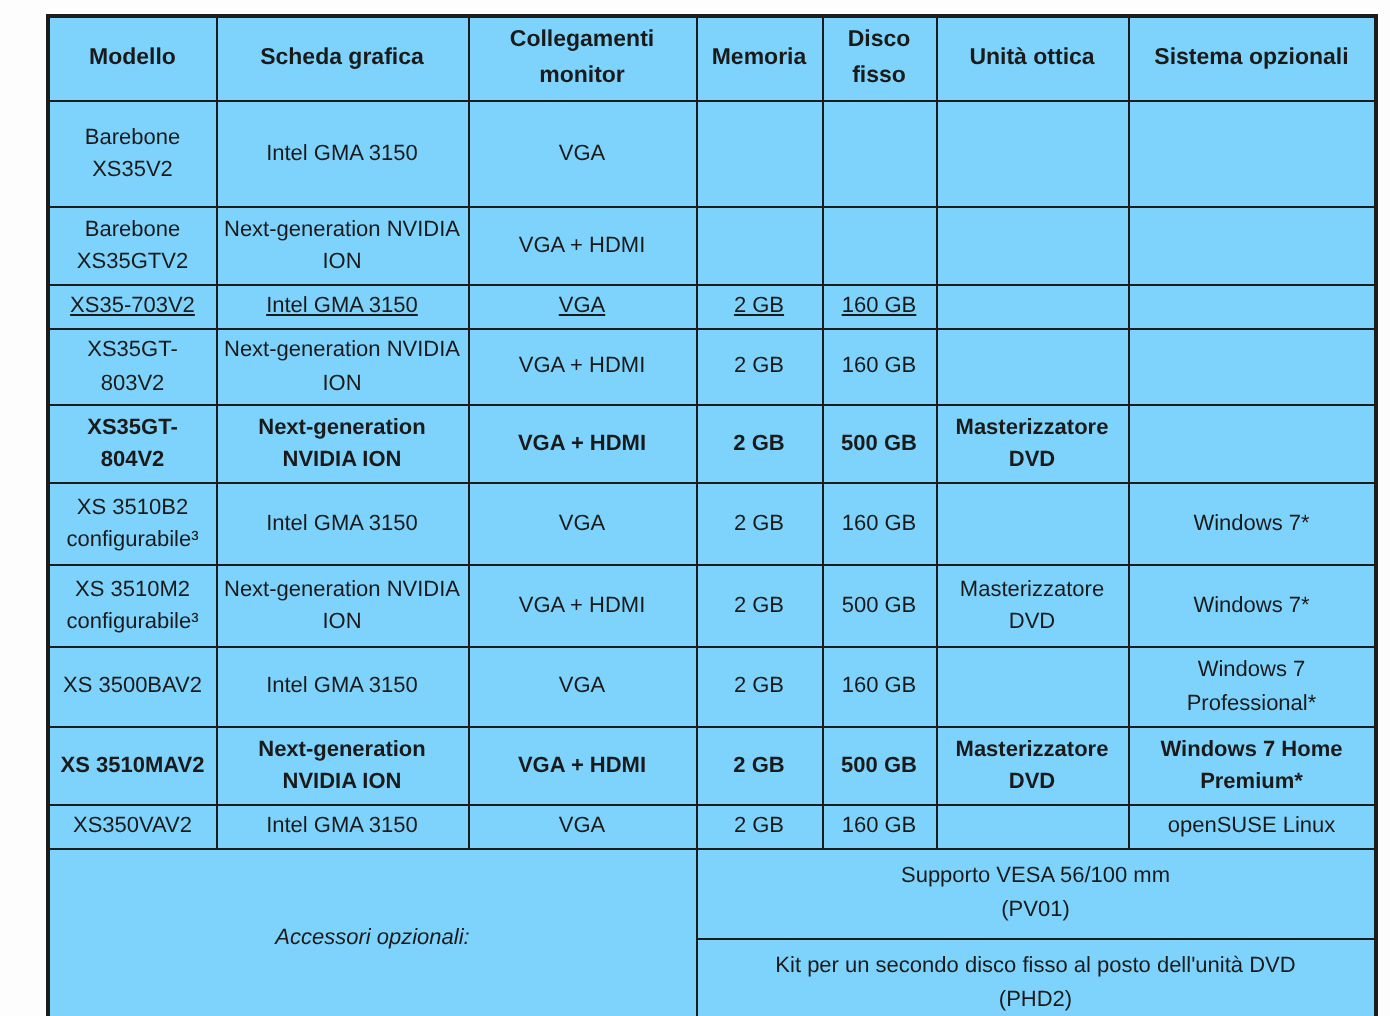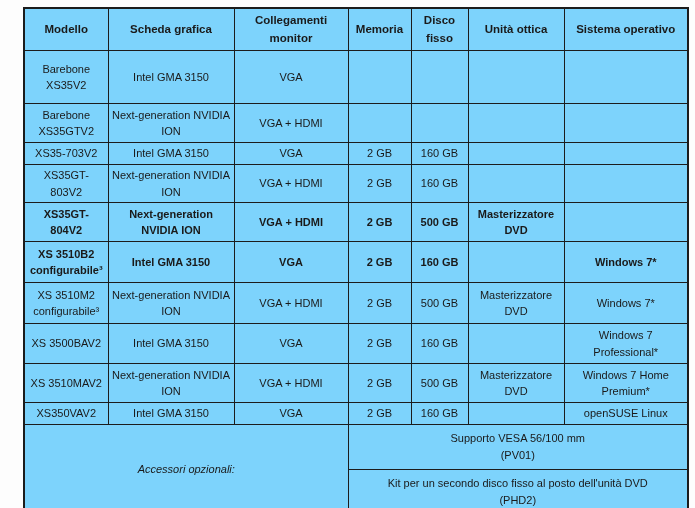--- a/index.html
+++ b/index.html
@@ -59,21 +59,21 @@
     <col style="width:124px">
   </colgroup>
   <thead>
     <tr>
       <th>Modello</th>
       <th>Scheda grafica</th>
       <th>Collegamenti monitor</th>
       <th>Memoria</th>
       <th>Disco fisso</th>
       <th>Unità ottica</th>
-      <th>Sistema operativo</th>
+      <th>Sistema opzionali</th>
     </tr>
   </thead>
   <tbody id="body-rows">
 
   <tr style="height: 53px;">
         <td>Barebone XS35V2</td>
         <td>Intel GMA 3150</td>
         <td>VGA</td>
         <td></td>
         <td></td>
@@ -82,21 +82,21 @@
       </tr>
       <tr style="height: 39px; padding-left: 32px;">
         <td>Barebone XS35GTV2</td>
         <td>Next-generation NVIDIA ION</td>
         <td>VGA + HDMI</td>
         <td></td>
         <td></td>
         <td></td>
         <td></td>
       </tr>
-      <tr style="height: 22px;">
+      <tr style="height: 22px; text-decoration: underline;">
         <td>XS35-703V2</td>
         <td>Intel GMA 3150</td>
         <td>VGA</td>
         <td>2 GB</td>
         <td>160 GB</td>
         <td></td>
         <td></td>
       </tr>
       <tr style="height: 35px; margin-left: 12px;">
         <td>XS35GT-803V2</td>
@@ -109,21 +109,21 @@
       </tr>
       <tr style="height: 39px; font-weight: bold;">
         <td>XS35GT-804V2</td>
         <td>Next-generation NVIDIA ION</td>
         <td>VGA + HDMI</td>
         <td>2 GB</td>
         <td>500 GB</td>
         <td>Masterizzatore DVD</td>
         <td></td>
       </tr>
-      <tr style="height: 41px; font-weight: bold;">
+      <tr style="height: 41px;">
         <td>XS 3510B2 configurabile³</td>
         <td>Intel GMA 3150</td>
         <td>VGA</td>
         <td>2 GB</td>
         <td>160 GB</td>
         <td></td>
         <td>Windows 7*</td>
       </tr>
       <tr style="height: 41px;">
         <td>XS 3510M2 configurabile³</td>
@@ -136,21 +136,21 @@
       </tr>
       <tr style="height: 40px; padding-left: 48px;">
         <td>XS 3500BAV2</td>
         <td>Intel GMA 3150</td>
         <td>VGA</td>
         <td>2 GB</td>
         <td>160 GB</td>
         <td></td>
         <td>Windows 7 Professional*</td>
       </tr>
-      <tr style="height: 39px;">
+      <tr style="height: 39px; font-weight: bold;">
         <td>XS 3510MAV2</td>
         <td>Next-generation NVIDIA ION</td>
         <td>VGA + HDMI</td>
         <td>2 GB</td>
         <td>500 GB</td>
         <td>Masterizzatore DVD</td>
         <td>Windows 7 Home Premium*</td>
       </tr>
       <tr style="height: 21px;">
         <td>XS350VAV2</td>

